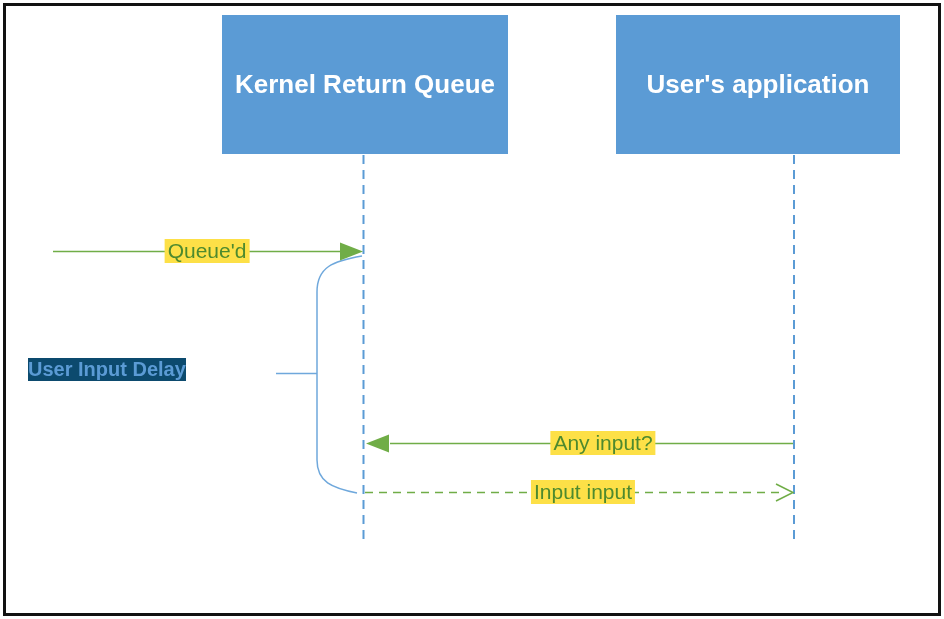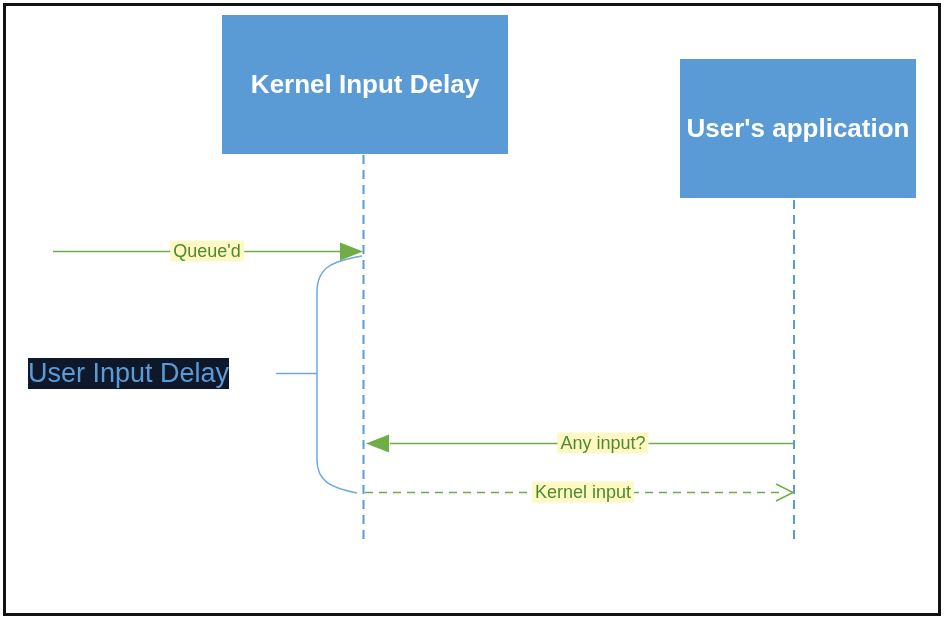--- a/index.html
+++ b/index.html
@@ -25,29 +25,29 @@
   .arrowhead{fill:var(--line-green);stroke:none;}
   .chevron{stroke:var(--line-green);stroke-width:1.5;fill:none;stroke-linejoin:miter;}
   .brace{stroke:var(--brace-blue);stroke-width:1.5;fill:none;}
   .header-box{
     position:absolute;top:15px;height:139px;background:var(--accent-blue);
     color:#ffffff;font-weight:bold;font-size:26px;line-height:1.3;
     display:flex;flex-direction:column;align-items:center;justify-content:center;
     text-align:center;
   }
   .header-kernel{left:222px;width:286px;}
-  .header-user{left:680px;width:236px;margin-top:44px;}
+  .header-user{left:616px;width:284px;}
   .msg-label{
     position:absolute;transform:translate(-50%,-50%);
-    background:#fef9c3;color:var(--text-green);font-size:18px;
+    background:#fde047;color:var(--text-green);font-size:21px;
     padding:0 3px;white-space:nowrap;
   }
   .delay-label{
     position:absolute;left:28px;top:358px;color:var(--accent-blue);
-    font-size:27px;white-space:nowrap;background:#0f172a;
+    font-size:20px;white-space:nowrap;background:#0c4a6e;font-weight:bold;
   }
 </style>
 </head>
 <body>
 
 <div class="frame">
 
   <svg class="svg-layer" width="944" height="619" viewBox="0 0 944 619">
 
     <line class="lifeline" x1="363.5" y1="155" x2="363.5" y2="541"></line>
@@ -60,26 +60,26 @@
     <polygon class="arrowhead" points="340,242.5 363,251.5 340,260.5"></polygon>
 
     <line class="msg" x1="390" y1="443.5" x2="793" y2="443.5"></line>
     <polygon class="arrowhead" points="389,434.5 366,443.5 389,452.5"></polygon>
 
     <line class="msg dashed" x1="365" y1="492.5" x2="779" y2="492.5"></line>
     <polyline class="chevron" points="776,484 793,492.5 776,501"></polyline>
   </svg>
 
   <div class="header-box header-kernel">
-    <span>Kernel Input Delay</span>
+    <span>Kernel Return Queue</span>
   </div>
   <div class="header-box header-user">
     <span>User's application</span>
   </div>
 
   <div class="msg-label" style="left:207px;top:251px">Queue'd</div>
   <div class="msg-label" style="left:603px;top:443px">Any input?</div>
-  <div class="msg-label" style="left:583px;top:492px">Kernel input</div>
+  <div class="msg-label" style="left:583px;top:492px">Input input</div>
 
   <div class="delay-label">User Input Delay</div>
 
   <div class="border-rect"></div>
 </div>
 
 </body></html>

